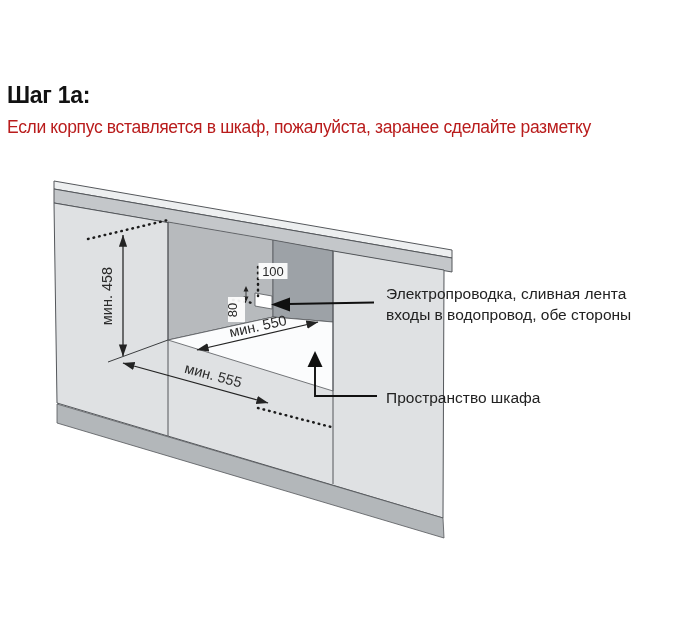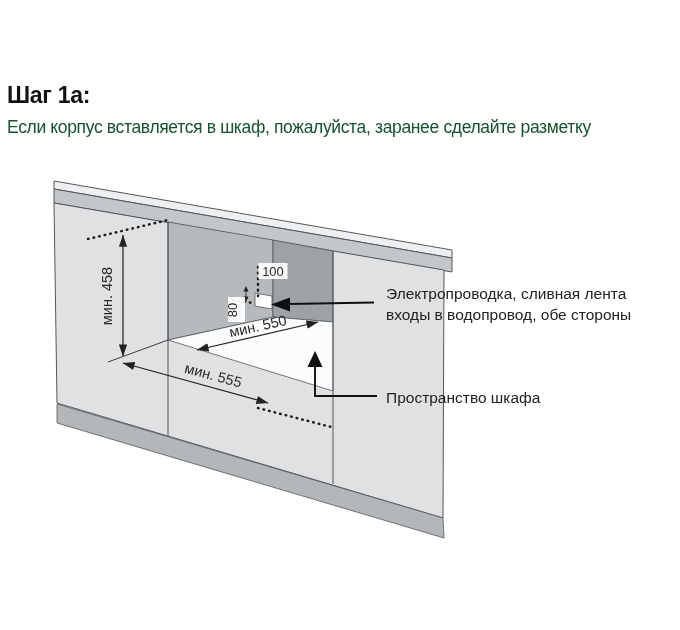--- a/index.html
+++ b/index.html
@@ -6,21 +6,21 @@
   .page {
     position:relative; width:680px; height:630px; background:#ffffff;
     font-family:"Liberation Sans", sans-serif; overflow:hidden;border-radius:22px;
   }
   .step-title {
     position:absolute; left:7px; top:82px; margin:0;
     font-size:23px; font-weight:700; color:#121212; letter-spacing:-0.3px;
   }
   .instruction {
     position:absolute; left:7px; top:113px; margin:0;
-    font-size:17.5px; line-height:28.5px; color:#14532d;
+    font-size:17.5px; line-height:28.5px; color:#b91c1c;
     letter-spacing:-0.35px; white-space:nowrap;
   }
   svg.diagram { position:absolute; left:0; top:0; }
   svg text { font-family:"Liberation Sans", sans-serif; fill:#2a2a2a; }
   .edge        { stroke:#54575b; stroke-width:1; }
   .edge-thin   { stroke:#54575b; stroke-width:0.8; }
   .dotted      { stroke:#1c1c1c; stroke-width:2.5; fill:none;
                  stroke-dasharray:0.6 5.1; stroke-linecap:round; }
   .dim-line    { stroke:#232323; stroke-width:1.25; fill:none; }
   .ext-line    { stroke:#3c3e40; stroke-width:1; fill:none; }

